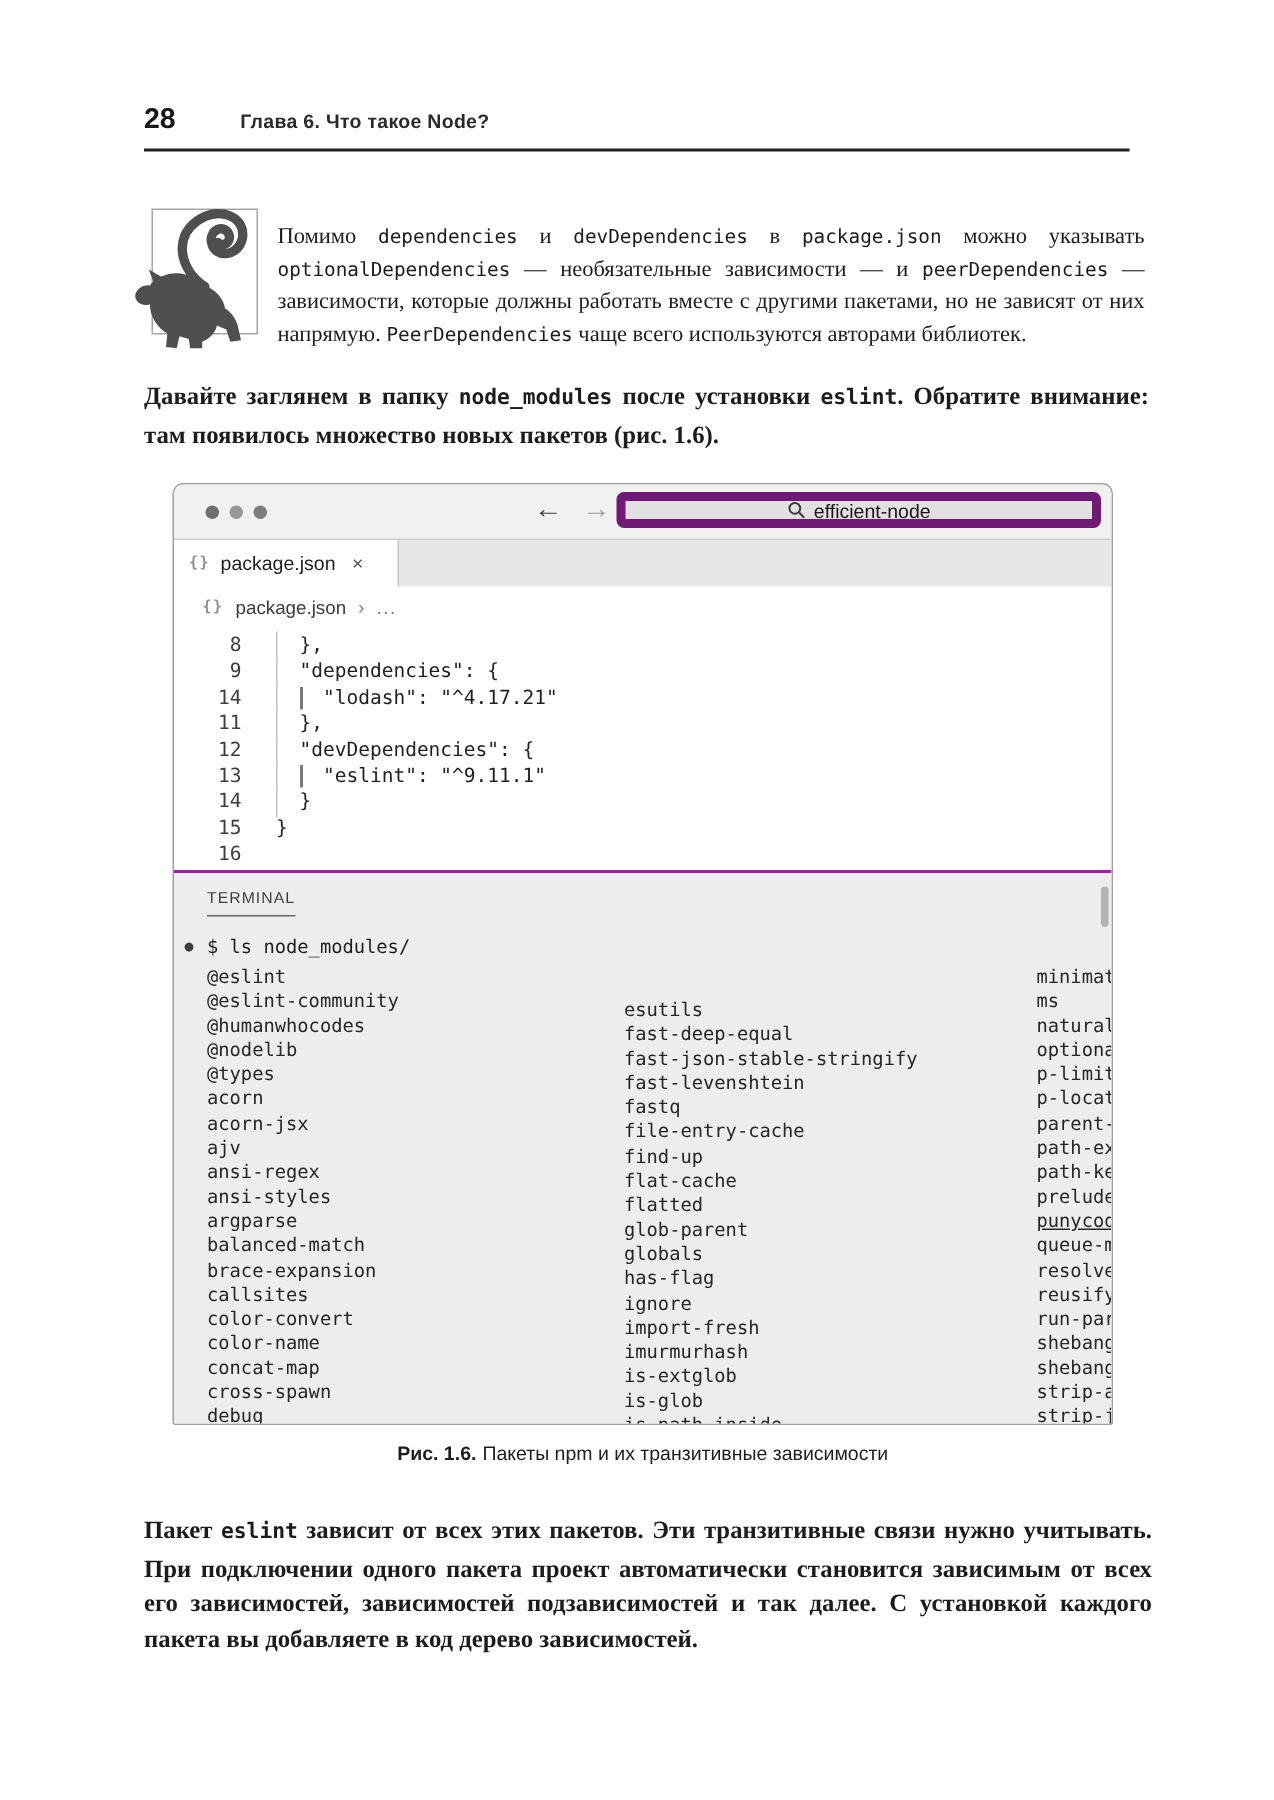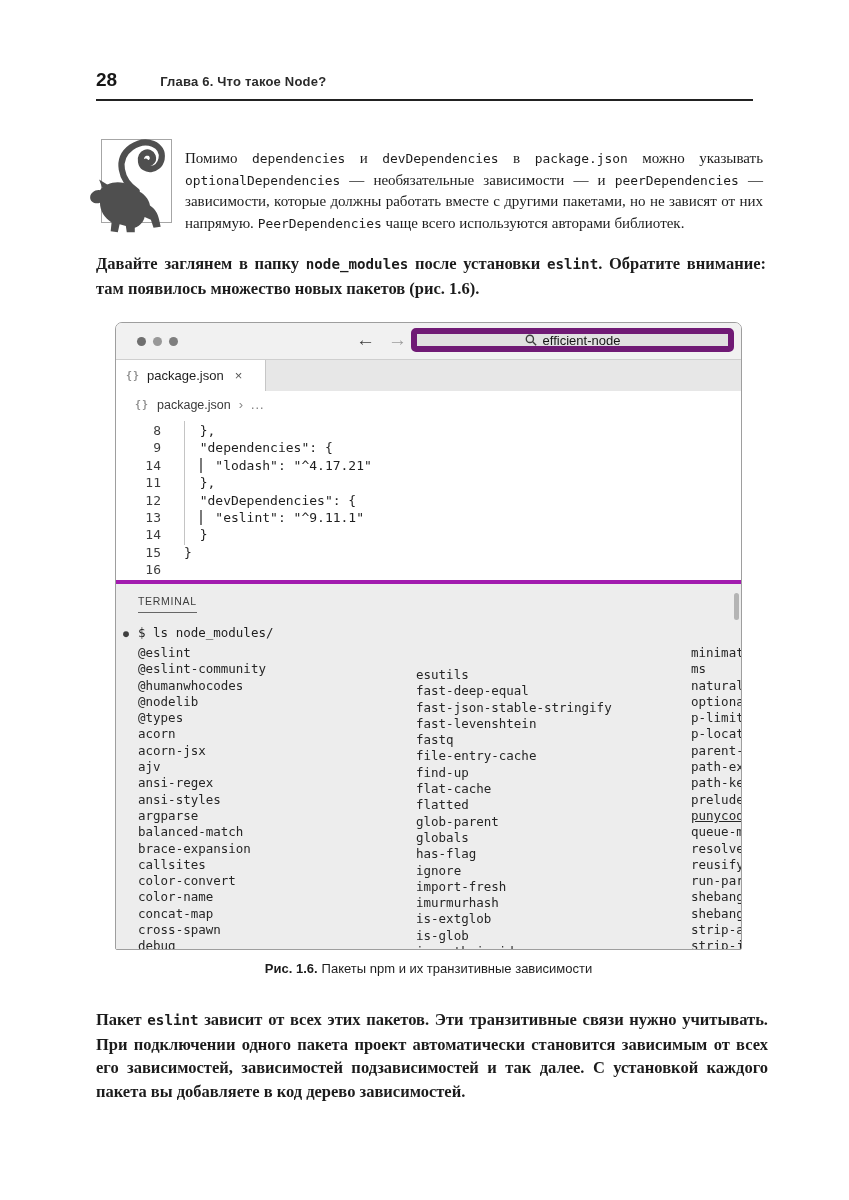--- a/index.html
+++ b/index.html
@@ -54,21 +54,21 @@
   
   .editor{height:158px;padding-top:4px;overflow:hidden;background:#fff;
           font:13px/17.4px "DejaVu Sans Mono",monospace;}
   .cl{display:flex;height:17.4px;}
   .ln{width:45px;flex:none;text-align:right;color:#3d3d3d;}
   .ct{margin-left:23px;position:relative;white-space:pre;color:#1f1f1f;}
   .gd{position:absolute;top:-1px;bottom:-1px;width:1px;background:#c4c4c4;}
   .gd.dark{width:2px;background:#7a7a7a;top:1px;bottom:1px;}
 
   
-  .terminal{position:relative;background:#ededed;border-top:4px solid #a21caf;height:375px;
+  .terminal{position:relative;background:#ededed;border-top:2px solid #a21caf;height:375px;
             box-sizing:border-box;padding-top:7px;overflow:hidden;}
   .tlabel{display:inline-block;margin-left:22px;font-size:10.5px;letter-spacing:.7px;color:#3e3e3e;
           padding-bottom:5px;border-bottom:1.5px solid #666;}
   .thumb{position:absolute;right:2px;top:9px;width:5px;height:27px;border-radius:3px;background:#b4b4b4;}
   .prompt{margin:12px 0 0 22px;position:relative;font:12.5px/16px "DejaVu Sans Mono",monospace;color:#1e1e1e;}
   .bullet{position:absolute;left:-15px;top:1px;font-size:10px;color:#3f3f3f;}
   .cols{display:flex;margin-left:22px;margin-top:4px;}
   .tcol0{width:278px;flex:none;}
   .tcol1{width:275px;flex:none;margin-top:22px;}
   .tcol2{flex:1;min-width:0;}

